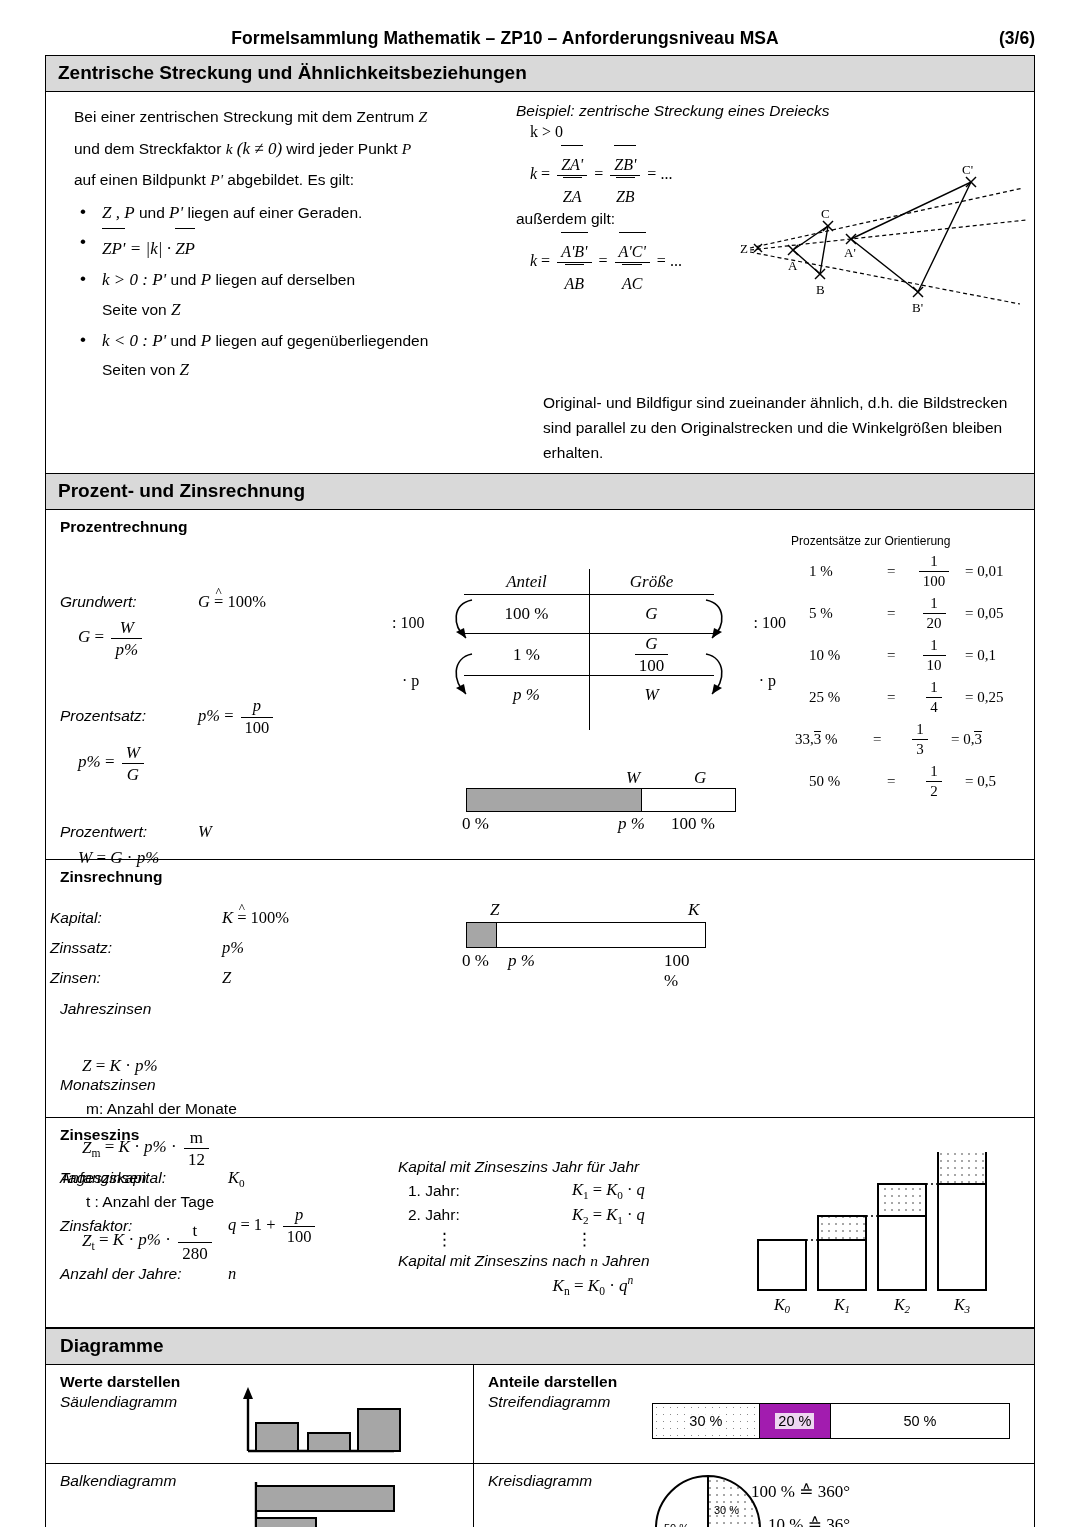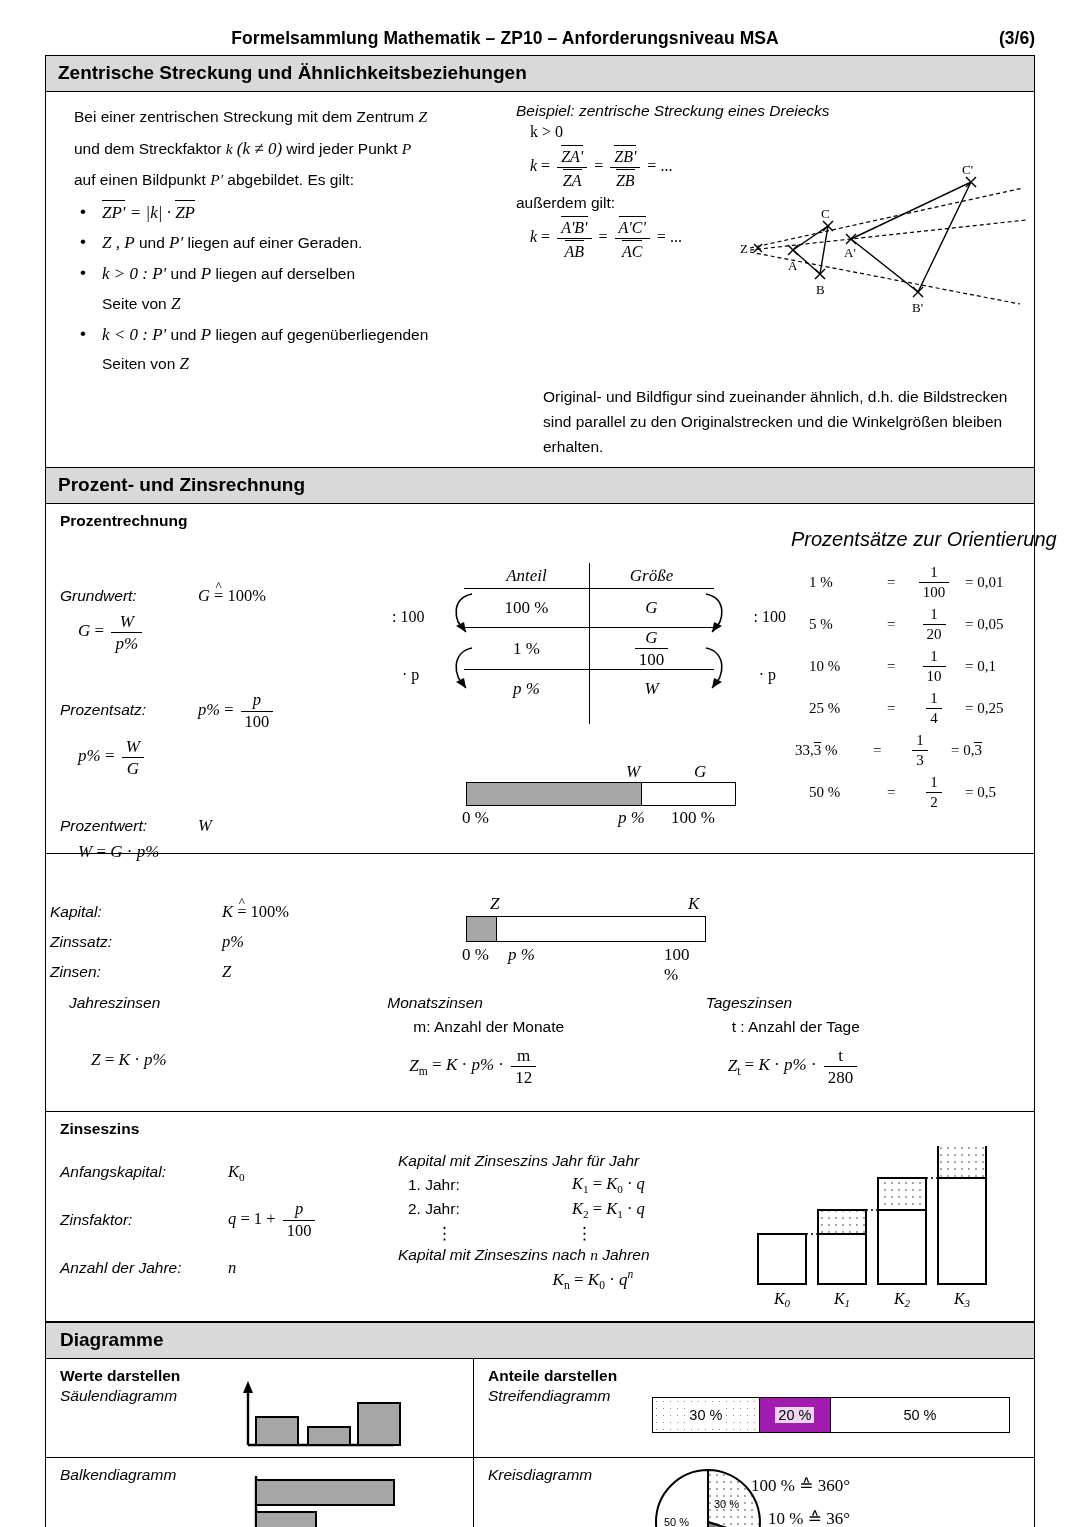--- a/index.html
+++ b/index.html
@@ -34,21 +34,21 @@
   .block{position:relative;border-bottom:1.6px solid #000;box-sizing:border-box;}
   .block:last-child{border-bottom:none;}
   .sub-head{font-weight:bold;font-size:15.5px;margin:0 0 4px 0;}
   .mi{font-family:"Liberation Serif", serif;font-style:italic;}
   .mr{font-family:"Liberation Serif", serif;font-style:normal;}
 
   
   .frac{display:inline-block;vertical-align:middle;text-align:center;line-height:1.12;margin:0 3px;}
   .frac .num{display:block;border-bottom:1.2px solid #000;padding:0 4px 1px 4px;}
   .frac .den{display:block;padding:1px 4px 0 4px;}
-  .ovl{display:inline-block;border-top:1.2px solid #000;padding-top:3px;line-height:1.05;}
+  .ovl{display:inline-block;border-top:1.2px solid #000;padding-top:11px;line-height:1.05;}
   .sup{font-size:.68em;vertical-align:super;}
   .sub{font-size:.68em;vertical-align:sub;}
   .eqhat{position:relative;display:inline-block;}
   .eqhat::before{content:"\005E";position:absolute;left:50%;top:-0.62em;transform:translateX(-50%);font-size:.8em;}
 
   
   #sec-streckung{padding:8px 0 8px 0;}
   .s1-wrap{display:flex;}
   .s1-left{width:470px;padding:2px 0 0 28px;box-sizing:border-box;font-size:15.5px;line-height:1.95;}
   .s1-right{flex:1;padding:2px 14px 0 0;box-sizing:border-box;font-size:15.5px;}
@@ -75,21 +75,21 @@
   .at-head div{flex:1;text-align:center;padding-bottom:2px;}
   .at-grid{position:relative;border-top:1.3px solid #000;}
   .at-r{display:flex;border-bottom:1.3px solid #000;min-height:38px;align-items:center;
         font-family:"Liberation Serif", serif;font-size:17px;}
   .at-r.last{border-bottom:none;}
   .at-c{flex:1;text-align:center;}
   .at-vline{position:absolute;left:50%;top:-26px;bottom:-16px;width:1.3px;background:#000;}
   .at-side{position:absolute;font-family:"Liberation Serif", serif;font-size:16px;}
 
   .orient{position:absolute;left:745px;top:24px;width:280px;}
-  .orient .cap{font-style:italic;font-size:20px;margin-bottom:10px;}
+  .orient .cap{font-size:12px;margin-bottom:2px;}
   .orient-row{display:flex;align-items:center;font-family:"Liberation Serif", serif;
               font-size:15px;height:42px;}
   .orient-row .o1{width:78px;text-align:left;padding-left:18px;}
   .orient-row .o2{width:16px;}
   .orient-row .o3{width:62px;text-align:center;}
   .orient-row .o4{flex:1;}
 
   .pbar-wrap{position:absolute;left:420px;top:258px;width:270px;}
   .pbar-lbls{position:relative;height:20px;font-family:"Liberation Serif", serif;font-size:17px;}
   .pbar{height:24px;border:1.5px solid #000;display:flex;box-sizing:border-box;}
@@ -100,21 +100,21 @@
   
   #blk-zins{padding:8px 0 12px 14px;min-height:258px;}
   .zr-rows{position:absolute;left:4px;top:48px;font-size:15.5px;}
   .zr-row{display:flex;align-items:baseline;margin-bottom:10px;}
   .zr-row .lbl{font-style:italic;width:172px;}
   .zr-row .val{font-family:"Liberation Serif", serif;font-size:16.5px;}
   .zbar-wrap{position:absolute;left:420px;top:40px;width:240px;}
   .zbar{height:26px;border:1.5px solid #000;display:flex;box-sizing:border-box;}
   .zbar .seg-z{width:12%;background:#a6a6a6;border-right:1.5px solid #000;}
   .zbar .seg-k{flex:1;background:#fff;}
-  .zcols{position:absolute;left:23px;top:140px;right:10px;display:flex;font-size:15.5px;}
+  .zcols{position:absolute;left:14px;top:140px;right:10px;display:flex;font-size:15.5px;flex-direction:column;}
   .zcol{flex:1;}
   .zcol .cap{font-style:italic;margin-bottom:6px;}
   .zcol .note{margin-left:26px;margin-bottom:10px;}
   .zcol .eq{font-family:"Liberation Serif", serif;font-size:17px;margin-left:22px;}
 
   
   #blk-zinseszins{padding:8px 0 10px 14px;min-height:210px;}
   .zz-rows{position:absolute;left:14px;top:46px;width:310px;font-size:15.5px;}
   .zz-row{display:flex;align-items:center;margin-bottom:14px;min-height:28px;}
   .zz-row .lbl{font-style:italic;width:168px;}
@@ -185,29 +185,29 @@
             <span class="mi">P</span>
           </div>
           <div>
             <span>auf einen Bildpunkt</span>
             <span class="mi">P'</span>
             <span>abgebildet. Es gilt:</span>
           </div>
 
           <ul>
             <li>
-              <span class="mr" style="font-size:17px">
-                <span class="ovl"><span class="mi">ZP'</span></span><span class="mi"> = </span><span class="mi">|k|</span><span class="mi"> · </span><span class="ovl"><span class="mi">ZP</span></span>
-              </span>
-            </li>
-            <li>
               <span class="mi" style="font-size:17px">Z , P</span>
               <span>und</span>
               <span class="mi" style="font-size:17px">P'</span>
               <span>liegen auf einer Geraden.</span>
+            </li>
+            <li>
+              <span class="mr" style="font-size:17px">
+                <span class="ovl"><span class="mi">ZP'</span></span><span class="mi"> = </span><span class="mi">|k|</span><span class="mi"> · </span><span class="ovl"><span class="mi">ZP</span></span>
+              </span>
             </li>
             <li>
               <span class="mi" style="font-size:17px">k &gt; 0 : P'</span>
               <span>und</span>
               <span class="mi" style="font-size:17px">P</span>
               <span>liegen auf derselben</span><br>
               <span>Seite von</span>
               <span class="mi" style="font-size:17px">Z</span>
             </li>
             <li>
@@ -432,20 +432,21 @@
         <div class="orient-row">
           <span class="o1 mr">50 %</span>
           <span class="o2 mr">=</span>
           <span class="o3"><span class="frac"><span class="num mr">1</span><span class="den mr">2</span></span></span>
           <span class="o4 mr">= 0,5</span>
         </div>
       </div>
     </div>
 
     <div class="block" id="blk-zins">
+      <div class="sub-head">Zinsrechnung</div>
 
       <div class="zr-rows">
         <div class="zr-row">
           <span class="lbl">Kapital:</span>
           <span class="val"><span class="mi">K</span> <span class="eqhat mr">=</span> <span class="mr">100%</span></span>
         </div>
         <div class="zr-row">
           <span class="lbl">Zinssatz:</span>
           <span class="val mi">p%</span>
         </div>

